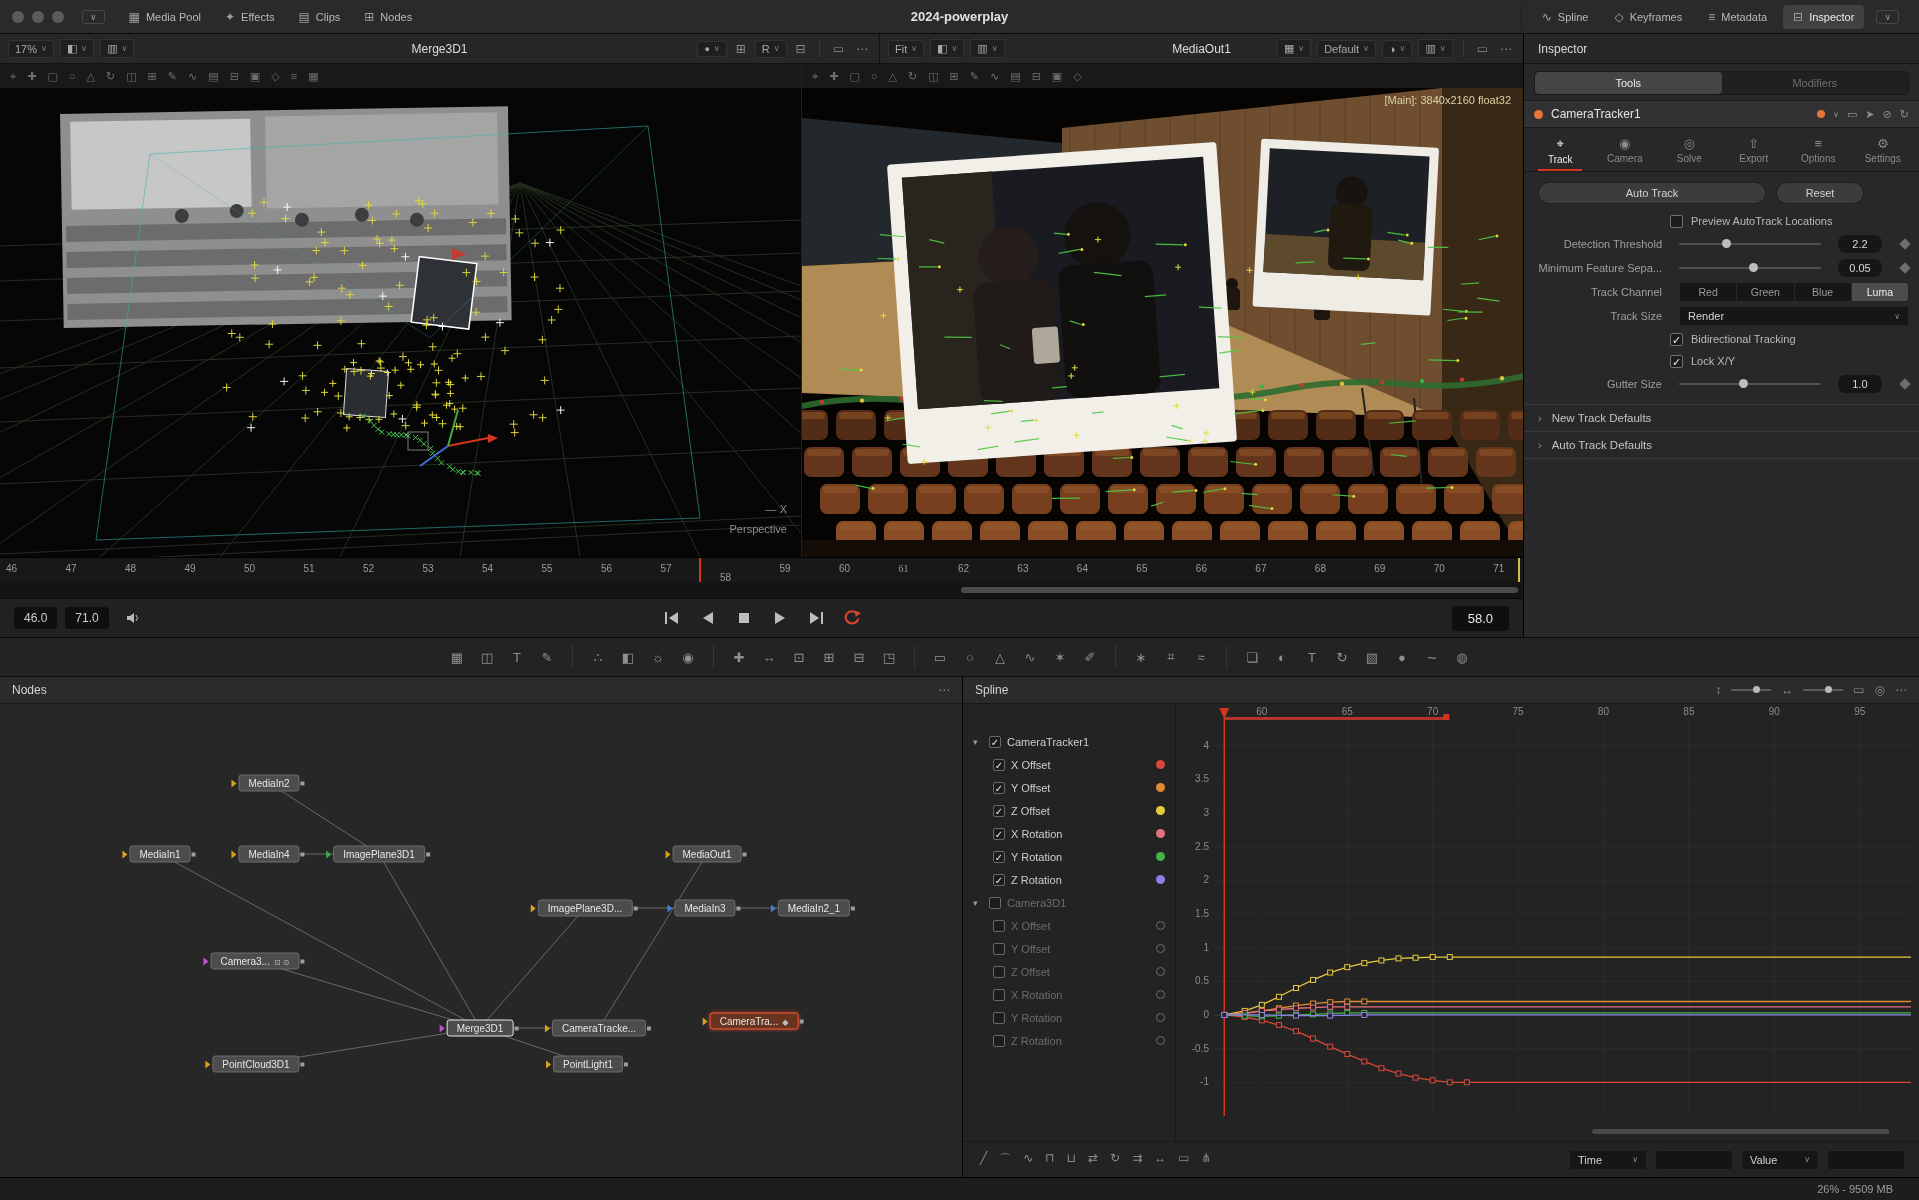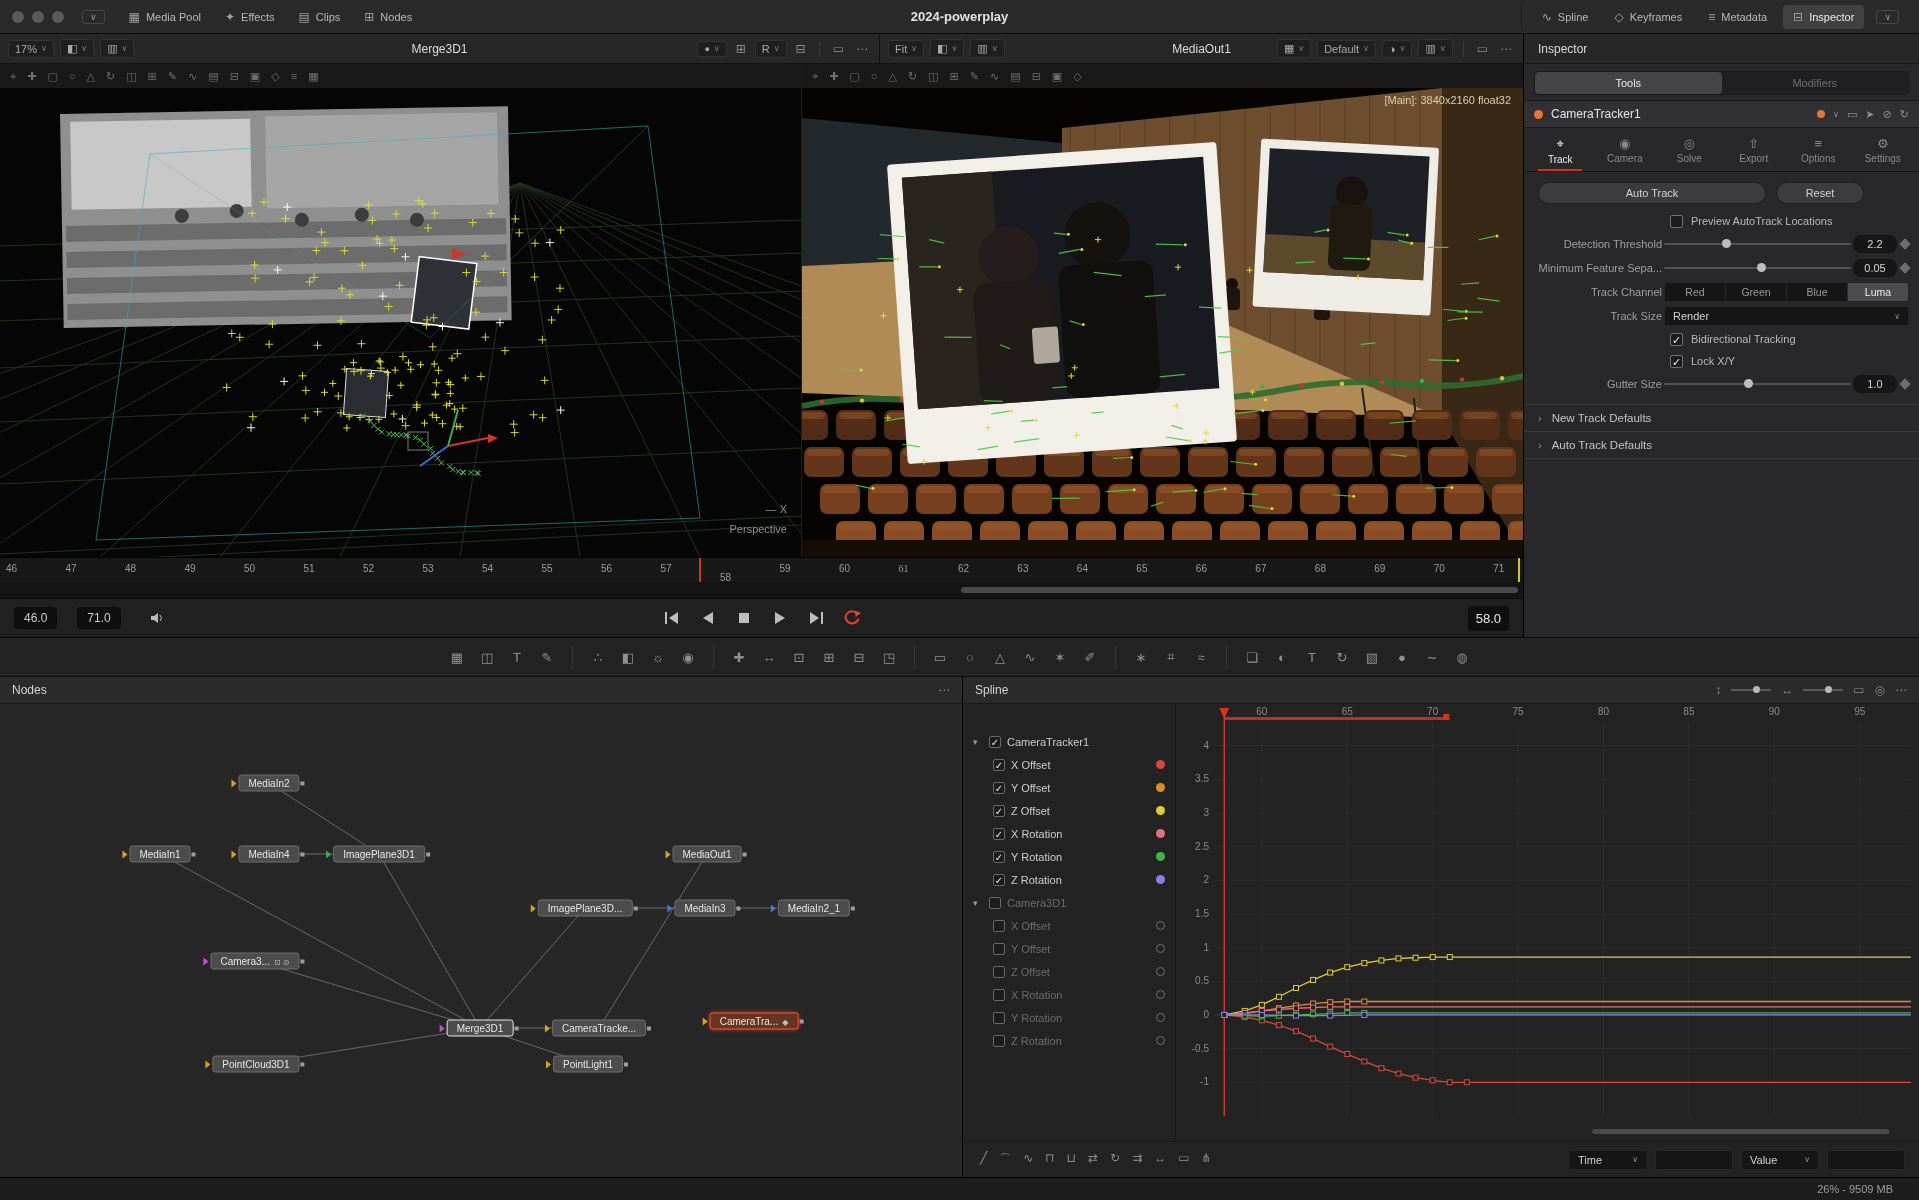--- a/index.html
+++ b/index.html
@@ -41,25 +41,25 @@
   .scene-label{position:absolute;color:#8f8f8f;font-size:11px;z-index:4;}
   #res-label{position:absolute;top:30px;right:12px;color:#d8d2a5;font-size:11px;z-index:4;}
 
   
   #ruler{height:25px;background:#181818;position:relative;border-top:1px solid #000;flex:none;}
   .frame-label{position:absolute;top:5px;font-size:10px;color:#9b9b9b;}
   #playhead{position:absolute;top:0;bottom:0;width:2px;background:#d5351f;z-index:2;}
   #range-end-marker{position:absolute;top:0;bottom:0;width:2px;background:#d4be3e;right:3px;}
   #scrollrow{height:16px;background:#141414;position:relative;flex:none;}
   #scrollrow .hbar{position:absolute;left:961px;width:557px;top:5px;height:6px;border-radius:3px;background:#4a4a4a;}
-  #transport{height:39px;background:#212121;display:flex;align-items:center;padding:0 14px;gap:20px;position:relative;border-top:1px solid #0b0b0b;flex:none;}
+  #transport{height:39px;background:#212121;display:flex;align-items:center;padding:0 14px;gap:8px;position:relative;border-top:1px solid #0b0b0b;flex:none;}
   .tval{background:#0f0f0f;border-radius:4px;padding:4px 10px;color:#cfcfcf;font-size:12px;}
   .tcenter{position:absolute;left:50%;transform:translateX(-50%);display:flex;gap:14px;align-items:center;}
   .tbtn{display:flex;align-items:center;justify-content:center;width:22px;height:22px;}
-  #current-frame{margin-left:auto;background:#0f0f0f;border-radius:4px;padding:5px 8px;font-size:13px;color:#e8e8e8;}
+  #current-frame{margin-left:auto;background:#0f0f0f;border-radius:4px;padding:5px 16px;font-size:13px;color:#e8e8e8;}
   #audio-btn{color:#b5b5b5;margin-left:6px;}
 
   
   #inspector{flex:1;background:#28282a;display:flex;flex-direction:column;overflow:hidden;}
   #inspector-header{height:30px;display:flex;align-items:center;padding:0 14px;background:#272727;border-bottom:1px solid #141414;color:#dadada;font-size:12px;flex:none;}
   .insp-tabs{display:flex;margin:7px 10px 5px;background:#202022;border-radius:4px;overflow:hidden;border:1px solid #1a1a1a;}
   .insp-tab{flex:1;text-align:center;padding:5px 0;color:#6f6f6f;}
   .insp-tab.active{background:#454547;color:#ececec;border-radius:4px;}
   .node-header{display:flex;align-items:center;gap:8px;padding:6px 10px;background:#313133;border-top:1px solid #1b1b1b;border-bottom:1px solid #1b1b1b;}
   .node-dot{width:9px;height:9px;border-radius:50%;background:#e8743b;flex:none;}
@@ -68,21 +68,21 @@
   .nh-orange{width:8px;height:8px;border-radius:50%;background:#e8743b;}
   #section-tabs{display:flex;padding:4px 4px 0;border-bottom:1px solid #1b1b1b;}
   .stab{flex:1;display:flex;flex-direction:column;align-items:center;gap:2px;padding:4px 0 6px;color:#8a8a8a;position:relative;font-size:10px;}
   .stab .stab-ic{font-size:13px;}
   .stab.active{color:#ececec;}
   .stab.active::after{content:"";position:absolute;bottom:0;left:16%;right:16%;height:2px;background:#d5351f;}
   .btn-row{display:flex;gap:10px;padding:10px 14px 6px;}
   .insp-btn{background:#3c3c3e;border:1px solid #202020;border-radius:11px;padding:4px 0;text-align:center;color:#d2d2d2;}
   #auto-track-btn{width:228px;}
   #reset-btn{width:88px;}
-  .param-row{display:flex;align-items:center;height:24px;padding:0 10px;gap:2px;}
+  .param-row{display:flex;align-items:center;height:24px;padding:0 10px;gap:17px;}
   .param-label{width:128px;text-align:right;color:#9f9f9f;flex:none;white-space:nowrap;overflow:hidden;}
   .slider{flex:1;height:2px;background:#525252;position:relative;border-radius:1px;}
   .slider .thumb{position:absolute;top:-4px;width:9px;height:9px;border-radius:50%;background:#bdbdbd;margin-left:-4px;}
   .pvalue{width:44px;background:#161616;border-radius:8px;padding:3px 4px;text-align:center;color:#d8d8d8;flex:none;}
   .kf-diamond{width:8px;height:8px;transform:rotate(45deg);background:#6d6d6d;flex:none;margin-left:2px;}
   .seg{flex:1;display:flex;background:#161616;border-radius:3px;overflow:hidden;border:1px solid #262626;}
   .seg span{flex:1;text-align:center;padding:3px 0;color:#9a9a9a;border-right:1px solid #2a2a2a;font-size:10.5px;}
   .seg span:last-child{border-right:none;}
   .seg span.sel{background:#4c4c4e;color:#ececec;}
   .dropdown{flex:1;background:#161616;border:1px solid #262626;border-radius:3px;padding:3px 8px;display:flex;justify-content:space-between;align-items:center;color:#d2d2d2;}

